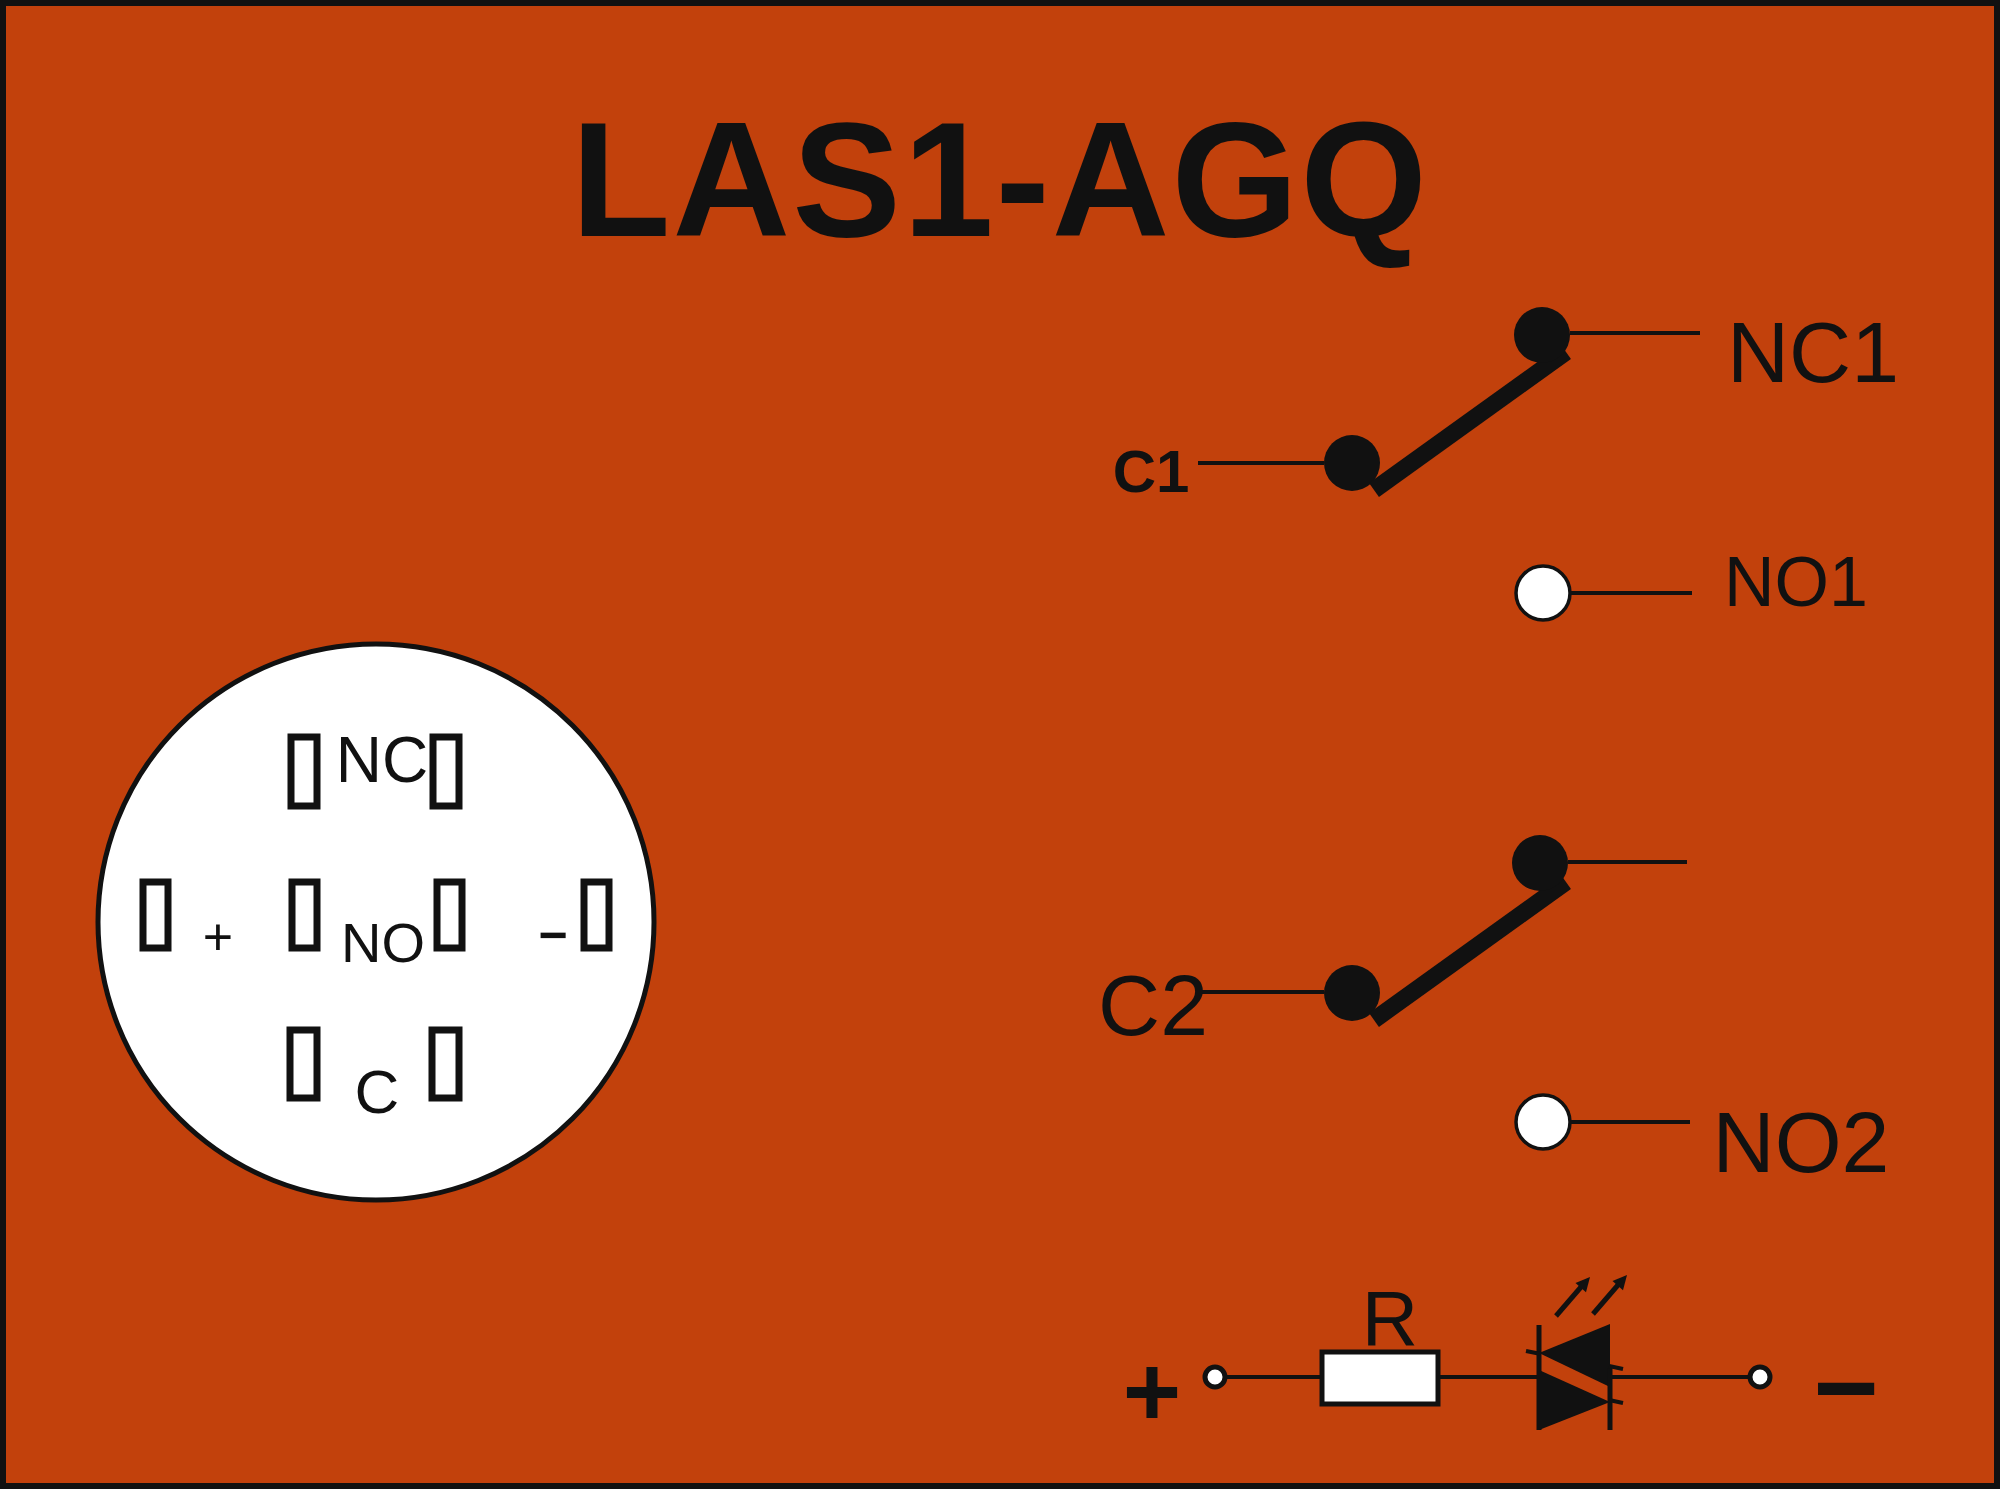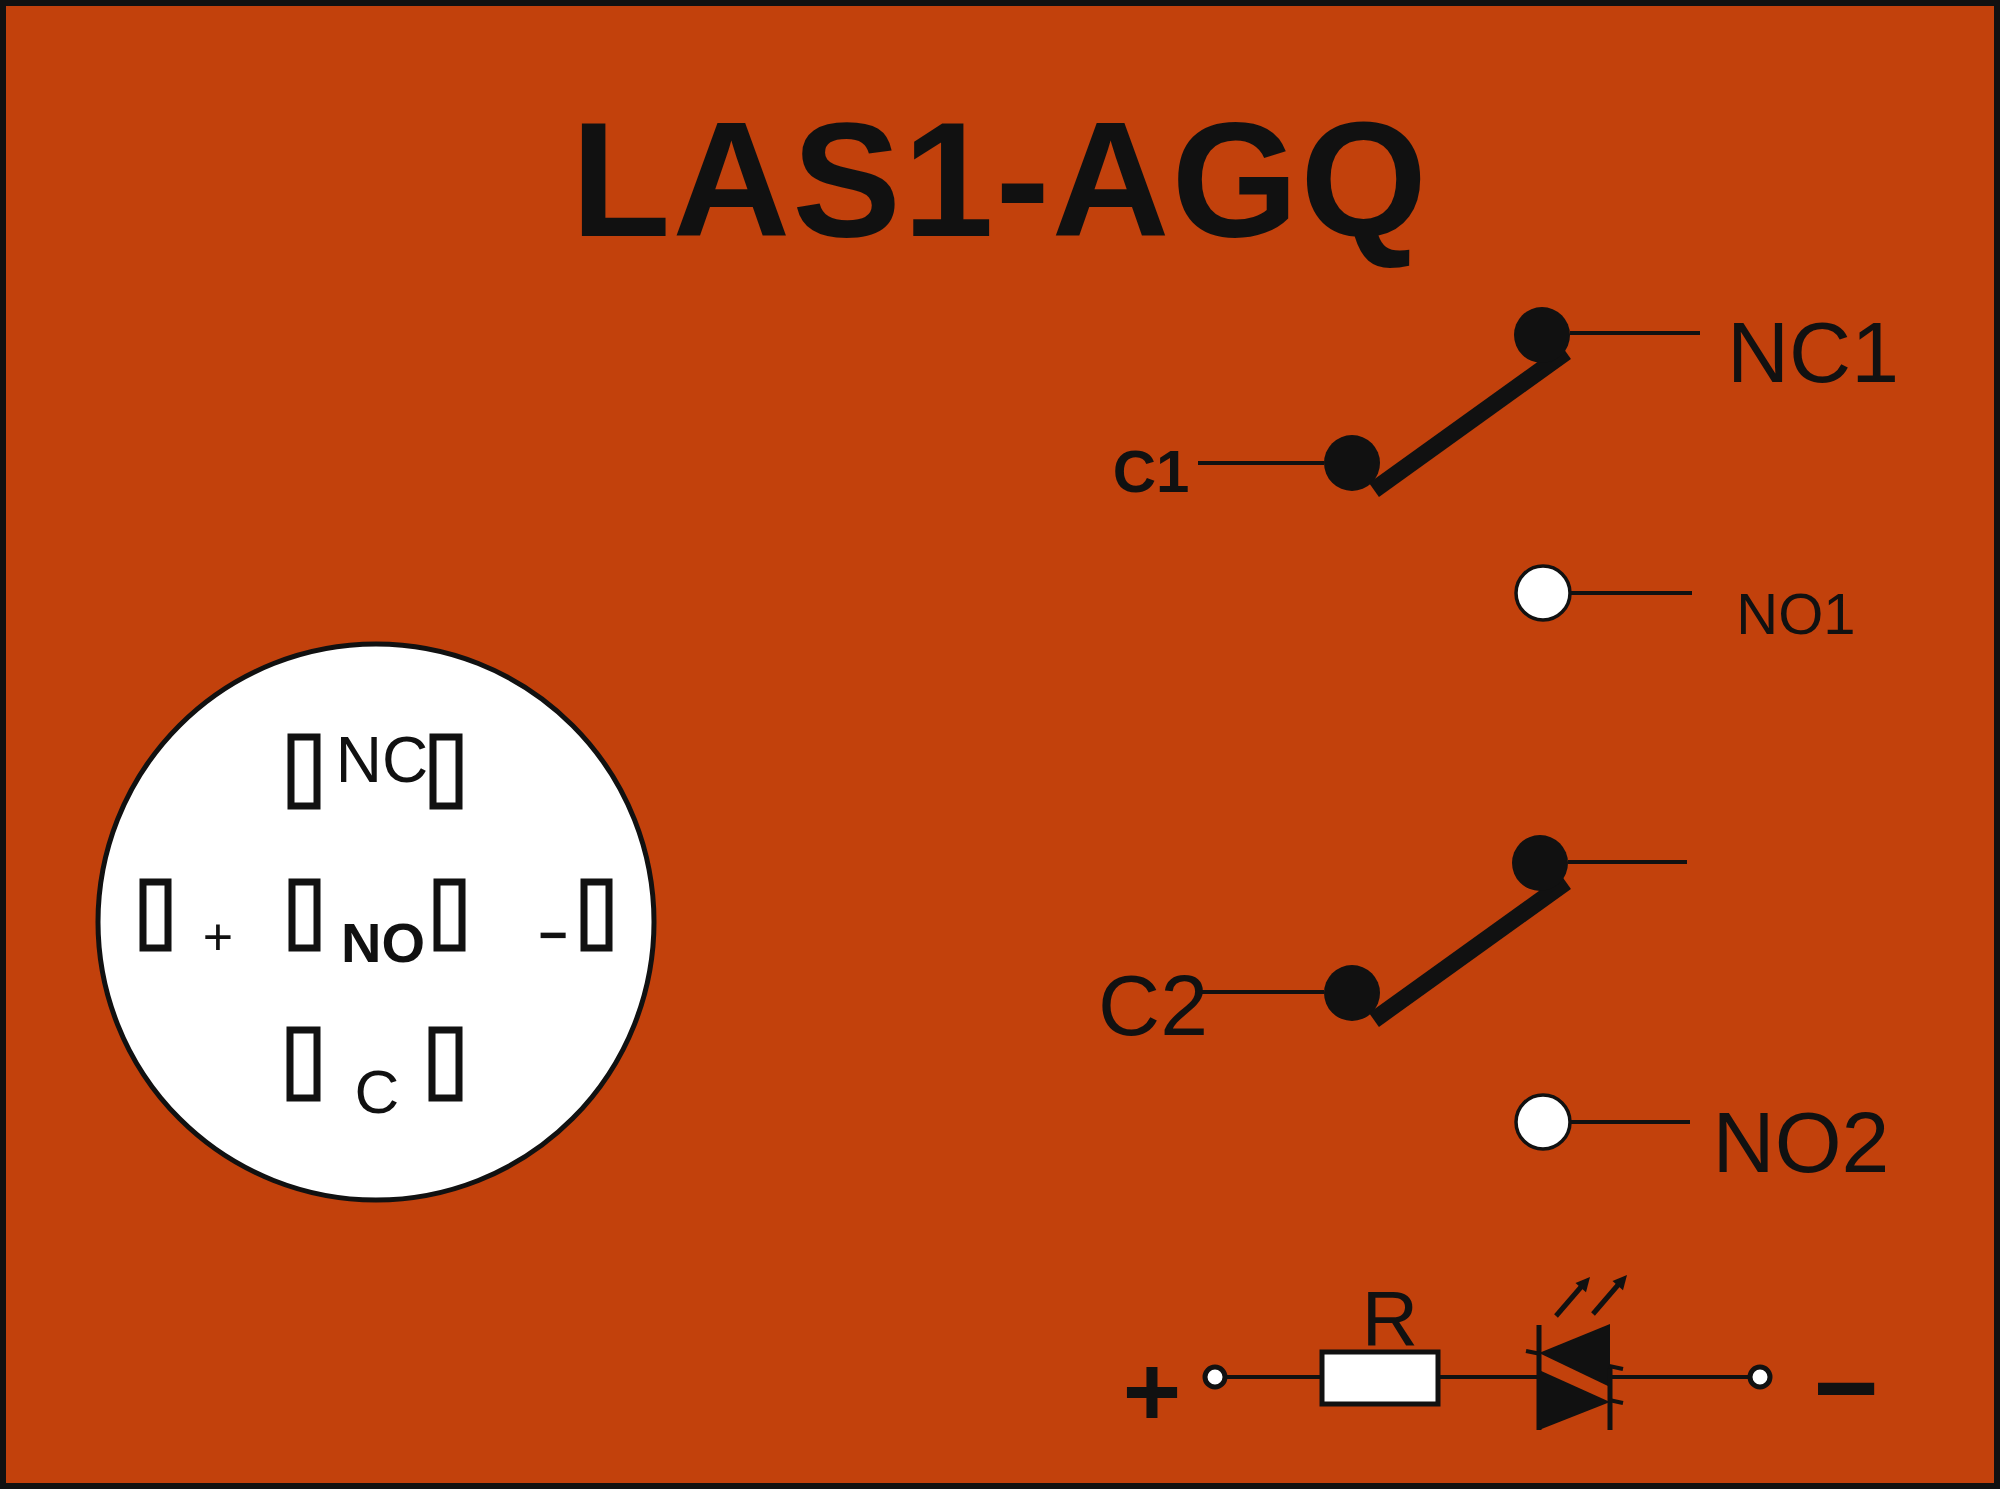--- a/index.html
+++ b/index.html
@@ -100,27 +100,27 @@
 
       <line x1="1610" y1="1377" x2="1750" y2="1377" stroke="#111" stroke-width="4"></line>
       <circle cx="1760" cy="1377" r="10" fill="#fff" stroke="#111" stroke-width="5"></circle>
     </g>
   </svg>
 
   <div class="title">LAS1-AGQ</div>
 
   <div class="lbl" style="left:376px;top:742px;font-size:64px;">NC</div>
   <div class="lbl" style="left:212px;top:919px;font-size:52px;">+</div>
-  <div class="lbl" style="left:377px;top:925px;font-size:56px;font-weight:bold;">NO</div>
+  <div class="lbl" style="left:377px;top:925px;font-size:56px;">NO</div>
   <div class="lbl bold" style="left:547px;top:917px;font-size:50px;">−</div>
   <div class="lbl" style="left:371px;top:1074px;font-size:62px;">C</div>
 
   <div class="lbl" style="left:1145px;top:454px;font-size:60px;font-weight:bold;">C1</div>
   <div class="lbl" style="left:1807px;top:334px;font-size:86px;">NC1</div>
-  <div class="lbl" style="left:1790px;top:596px;font-size:58px;">NO1</div>
+  <div class="lbl" style="left:1790px;top:564px;font-size:70px;">NO1</div>
 
   <div class="lbl" style="left:1147px;top:987px;font-size:86px;">C2</div>
   <div class="lbl" style="left:1795px;top:1124px;font-size:86px;">NO2</div>
 
   <div class="lbl" style="left:1384px;top:1300px;font-size:78px;">R</div>
   <div class="lbl bold" style="left:1146px;top:1373px;font-size:100px;">+</div>
   <div class="lbl bold" style="left:1840px;top:1370px;font-size:112px;">−</div>
 
 </div>
 

